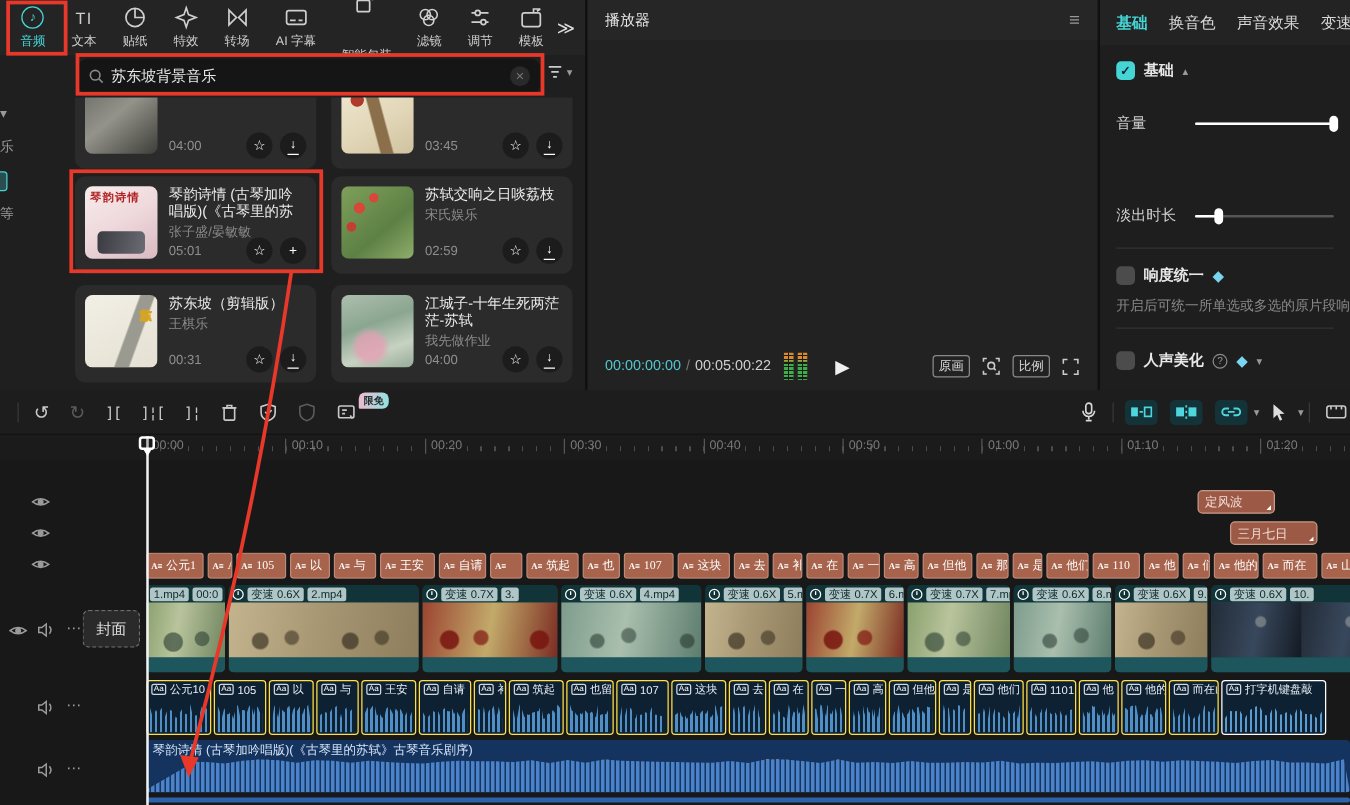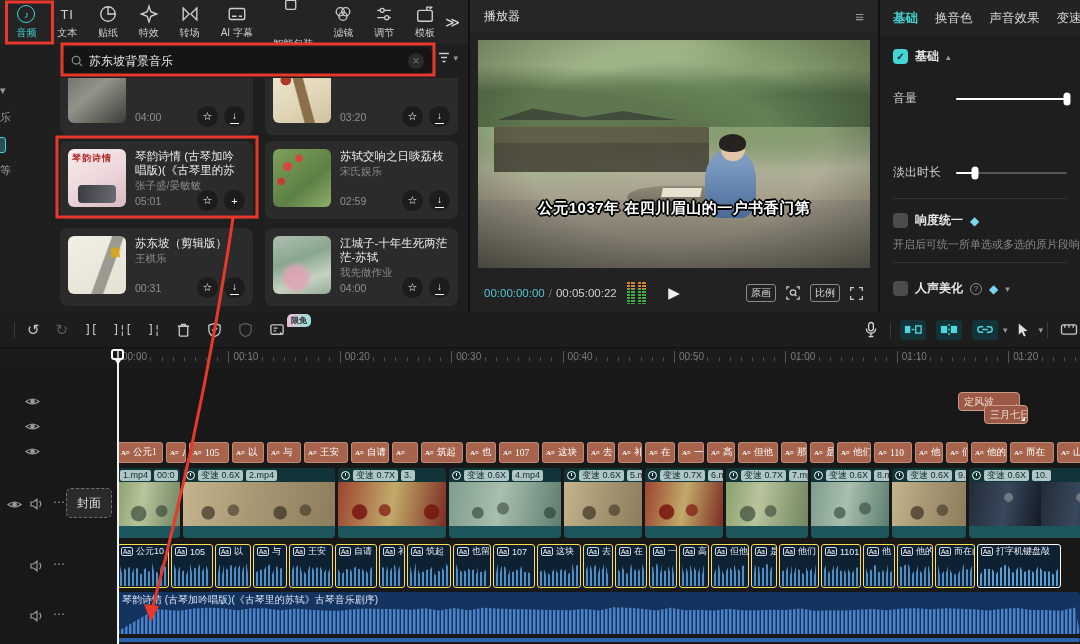--- a/index.html
+++ b/index.html
@@ -359,21 +359,21 @@
         <span class="cbtn">
               <span class="dlarrow">↓</span>
             </span>
       </div>
         </div>
     </div>
     <div class="card" style="left:265px; top:57px;">
       <div class="thumb cv-boat"></div>
       <div class="meta">
           <div class="cbottom">
-        <span class="cdur">03:20</span>
+        <span class="cdur">03:45</span>
         <span class="cbtn">☆</span>
         <span class="cbtn">
               <span class="dlarrow">↓</span>
             </span>
       </div>
         </div>
     </div>
     <div class="card" style="left:60px; top:141px;">
       <div class="thumb cv-qin">
           <span class="covertext">琴韵诗情</span>
@@ -431,33 +431,20 @@
             </span>
         </div>
       </div>
     </div>
   </div>
 
   <div class="panel" id="panel-player">
     <div id="player-header">
       <span id="player-title">播放器</span>
       <span id="player-menu">≡</span>
-    </div>
-    <div id="video">
-      <div class="vd-sky"></div>
-      <div class="vd-mtn"></div>
-      <div class="vd-temple"></div>
-      <div class="vd-stone"></div>
-      <div class="vd-table"></div>
-      <div class="vd-book"></div>
-      <div class="vd-boy"></div>
-      <div class="vd-head"></div>
-      <div class="vd-hair"></div>
-      <div class="vd-vig"></div>
-      <div id="video-subtitle">公元1037年 在四川眉山的一户书香门第</div>
     </div>
     <div id="player-controls">
       <span id="time-current">00:00:00:00</span>
       <span class="time-sep">/</span>
       <span id="time-total">00:05:00:22</span>
       <span class="meters">
           <span class="meter"></span>
           <span class="meter"></span>
         </span>
       <span id="play-btn">▶</span>
@@ -652,21 +639,21 @@
     <span class="hicon dots" style="left:53px; top:245px">⋯</span>
     <span class="hicon" style="left:30px; top:298px">
         <svg width="14" height="12" viewBox="0 0 14 12" fill="none" stroke="#9a9a9a" stroke-width="1.2">
           <path d="M1,4 h2.5 l3.5,-2.8 v9.6 l-3.5,-2.8 h-2.5 z"></path>
           <path d="M9.5,3 q2.5,3 0,6"></path>
         </svg>
       </span>
     <span class="hicon dots" style="left:53px; top:295px">⋯</span>
 
     <div class="pin-clip" style="left:958px; top:80px; width:62px">定风波</div>
-    <div class="pin-clip" style="left:984px; top:93px; width:44px">三月七日</div>
+    <div class="pin-clip" style="left:984px; top:105px; width:70px">三月七日</div>
 
     <div class="trk" id="subtitle-clips">
         <div class="clip-sub" style="flex: 0 0 46px;">
           <span class="atag">A≡</span>
           <span class="sublbl">公元1</span>
         </div>
         <div class="clip-sub" style="flex: 0 0 20px;">
           <span class="atag">A≡</span>
           <span class="sublbl">A</span>
         </div>

